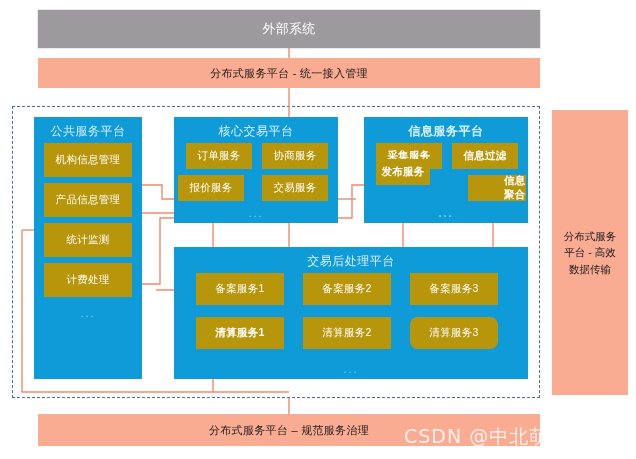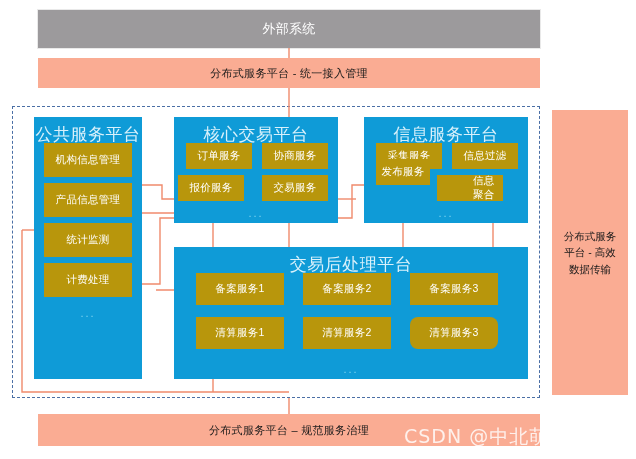--- a/index.html
+++ b/index.html
@@ -50,21 +50,21 @@
 
   .panel{
     position:absolute;
     background:#0f9bd7;
     box-sizing:border-box;
   }
   .panel-title{
     position:absolute;left:0;right:0;top:6px;
     text-align:center;
     color:#d9f1fb;
-    font-size:17px;
+    font-size:12px;
     letter-spacing:.5px;
   }
   .panel .dots{
     position:absolute;left:0;right:0;bottom:4px;
     text-align:center;color:#7fd4f0;font-size:11px;letter-spacing:2px;
     line-height:1;
   }
 
   .svc{
     position:absolute;
@@ -72,21 +72,21 @@
     color:#ffffff;
     display:flex;align-items:center;justify-content:center;
     font-size:10.5px;
     letter-spacing:.3px;
     box-sizing:border-box;
   }
 
   
   .p-public{left:34px;top:117px;width:108px;height:262px;}
   .p-core{left:174px;top:117px;width:164px;height:106px;}
-  .p-info{left:364px;top:117px;width:164px;height:106px;}
+  .p-info{left:364px;top:117px;width:164px;height:106px;font-weight:bold;}
   .p-post{left:174px;top:247px;width:354px;height:132px;}
 
   
   #wires{position:absolute;left:0;top:0;width:636px;height:459px;}
 
   .watermark{
     position:absolute;left:404px;top:424px;
     font-size:19px;color:#ffffff;opacity:.82;
     letter-spacing:1px;
     white-space:nowrap;
@@ -180,38 +180,38 @@
     <div class="panel-title">信息服务平台</div>
     <div class="svc" style="left:12px;top:26px;width:66px;height:26px;">
       <span>采集服务</span>
     </div>
     <div class="svc" style="left:88px;top:26px;width:66px;height:26px;">
       <span>信息过滤</span>
     </div>
     <div class="svc" style="left:12px;top:42px;width:54px;height:26px;">
       <span>发布服务</span>
     </div>
-    <div class="svc" style="left:73px;top:58px;width:66px;height:26px;padding-left:36px;">
+    <div class="svc" style="left:104px;top:58px;width:58px;height:26px;padding-left:36px;">
       <span>信息聚合</span>
     </div>
     <div class="dots">...</div>
   </div>
 
   <div class="panel p-post">
     <div class="panel-title">交易后处理平台</div>
     <div class="svc" style="left:22px;top:26px;width:88px;height:32px;">
       <span>备案服务1</span>
     </div>
     <div class="svc" style="left:129px;top:26px;width:88px;height:32px;">
       <span>备案服务2</span>
     </div>
     <div class="svc" style="left:236px;top:26px;width:88px;height:32px;">
       <span>备案服务3</span>
     </div>
-    <div class="svc" style="left:22px;top:70px;width:88px;height:32px;">
+    <div class="svc" style="left:22px;top:70px;width:88px;height:32px;font-weight:bold;">
       <span>清算服务1</span>
     </div>
     <div class="svc" style="left:129px;top:70px;width:88px;height:32px;">
       <span>清算服务2</span>
     </div>
     <div class="svc" style="left:236px;top:70px;width:88px;height:32px;border-radius:8px;">
       <span>清算服务3</span>
     </div>
     <div class="dots">...</div>
   </div>

